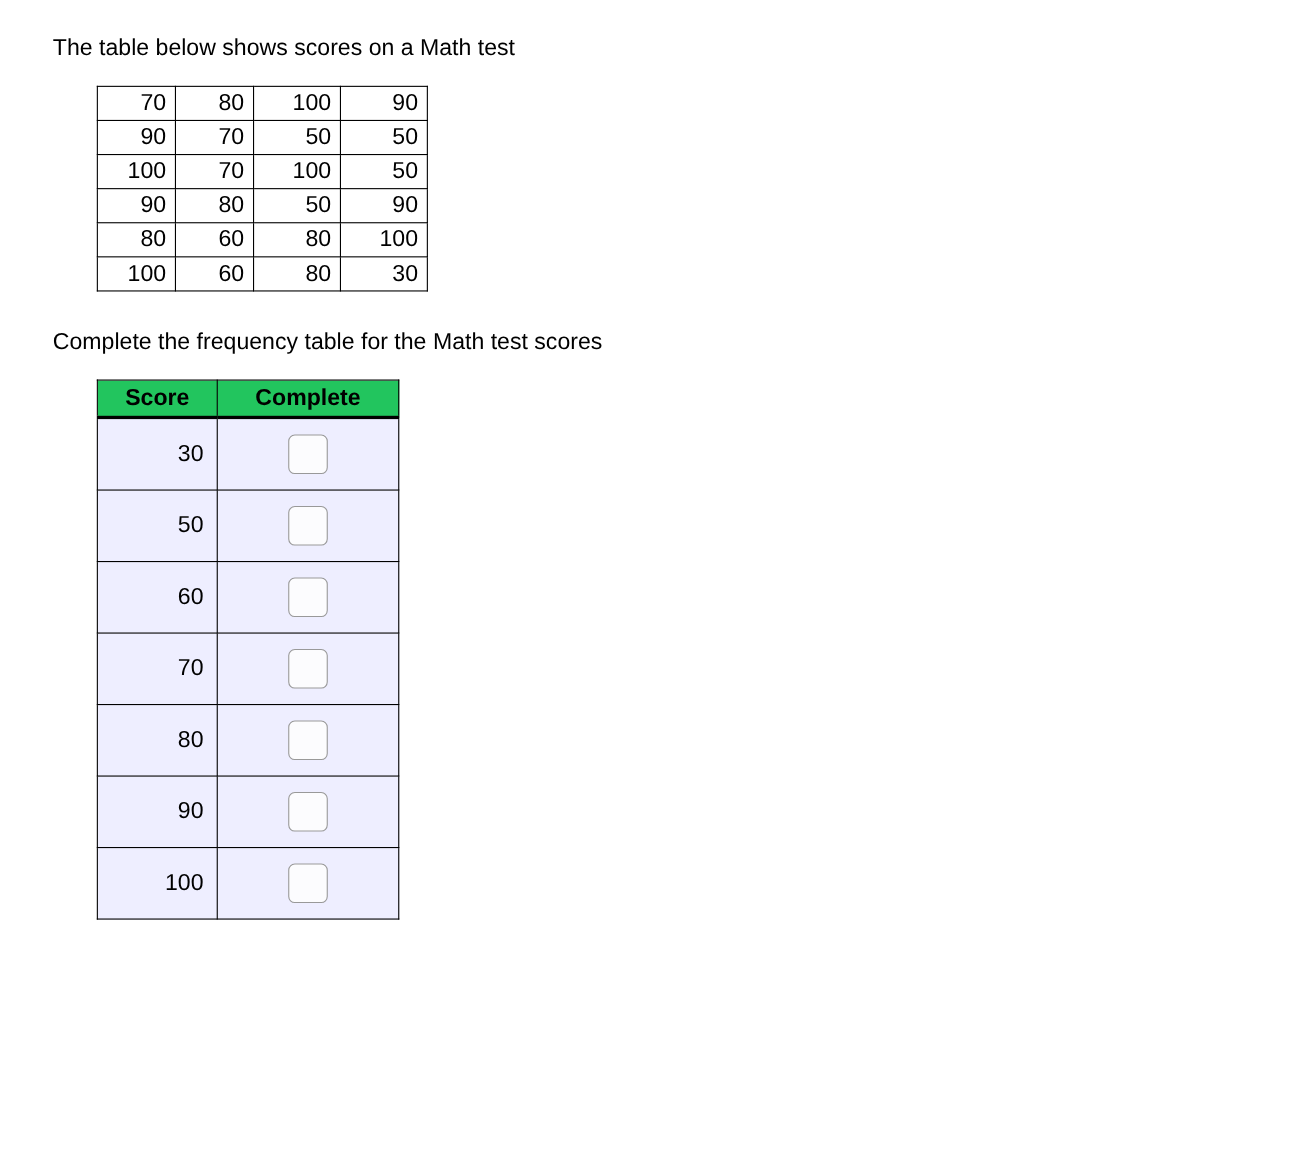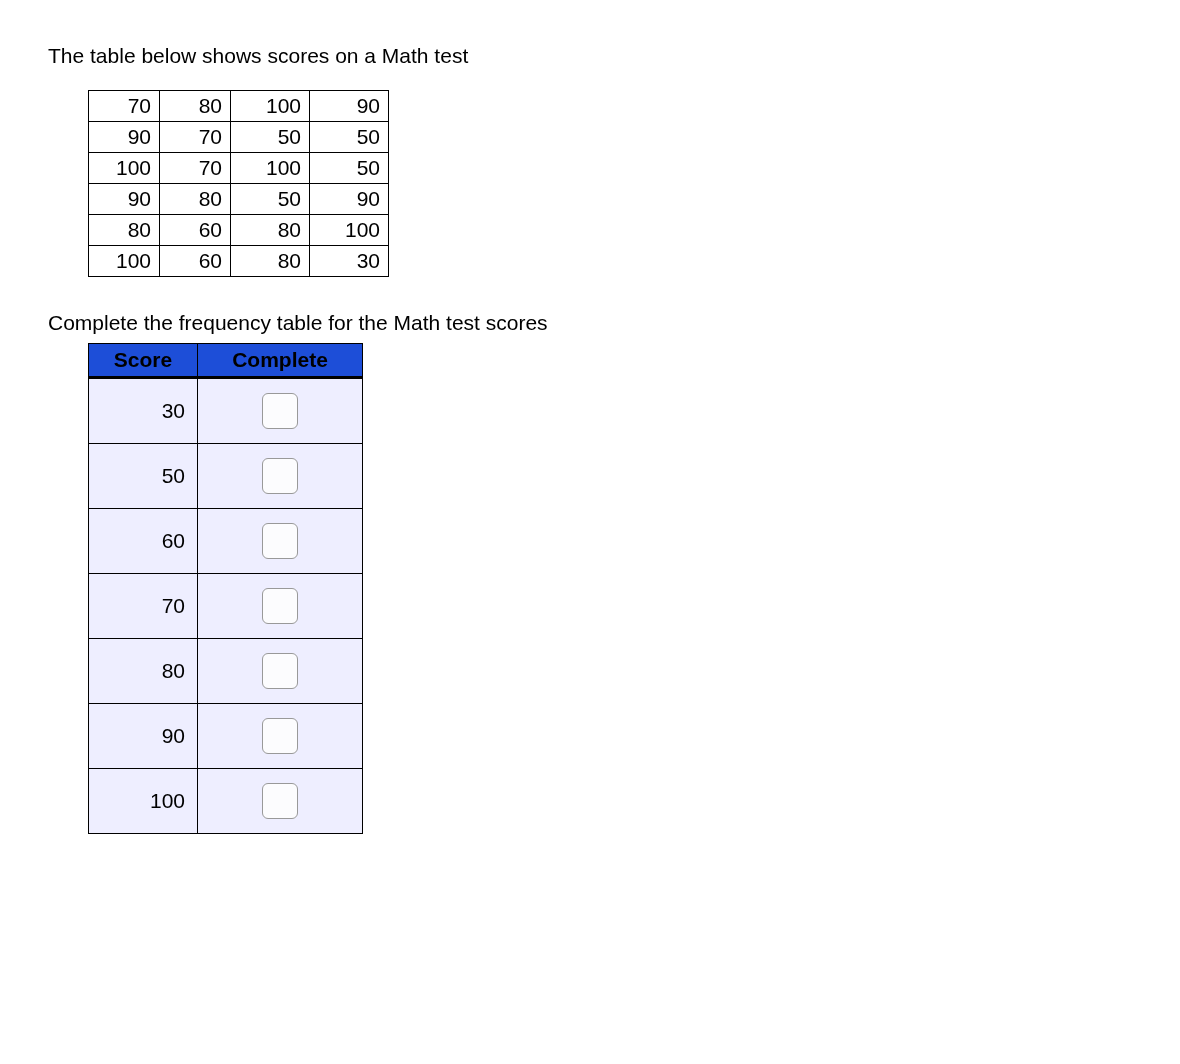--- a/index.html
+++ b/index.html
@@ -9,21 +9,21 @@
     font-family: "Trebuchet MS", "Lucida Grande", Verdana, sans-serif;
     font-size: 21px;
     color: #000;
   }
   .page {
     padding: 28px 48px;
     width: 1180px;
     box-sizing: border-box;
   }
   .prompt {
-    margin: 16px 0 22px 0;
+    margin: 4px 0 22px 0;
   }
 
   
   .scores-wrap {
     margin-left: 40px;
     margin-bottom: 34px;
   }
   table.scores {
     border-collapse: collapse;
     border: 1.5px solid #000;
@@ -35,33 +35,33 @@
     text-align: right;
     padding: 0 8px 0 4px;
     vertical-align: middle;
   }
   
   table.scores td.c3, table.scores td.c4 {
     width: 66px;
   }
 
   .instruction {
-    margin: 30px 0 8px 0;
+    margin: 30px 0 22px 0;
   }
 
   
   .freq-wrap {
     margin-left: 40px;
   }
   table.freq {
     border-collapse: collapse;
     border: 1.5px solid #000;
   }
   table.freq th {
-    background: #1d4ed8;
+    background: #22c55e;
     border: 1.5px solid #000;
     border-bottom: 3px solid #000;
     font-weight: bold;
     padding: 4px 10px;
     text-align: center;
   }
   table.freq td {
     background: #eeeeff;
     border: 1.5px solid #000;
     height: 64px;

